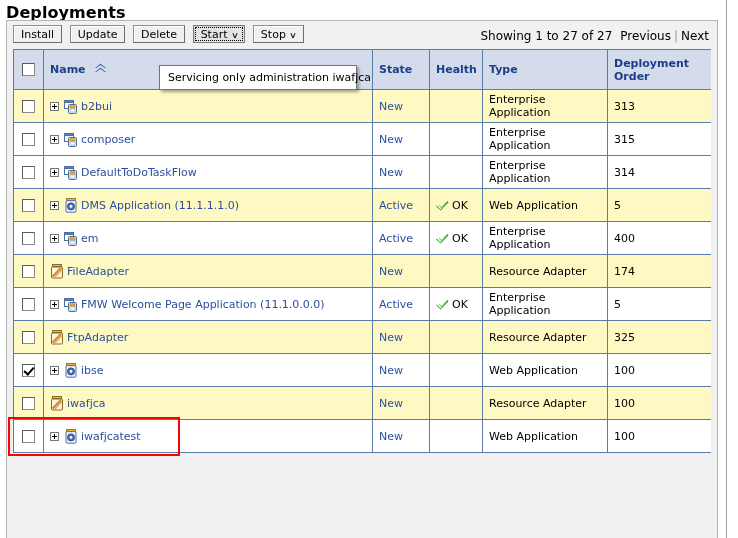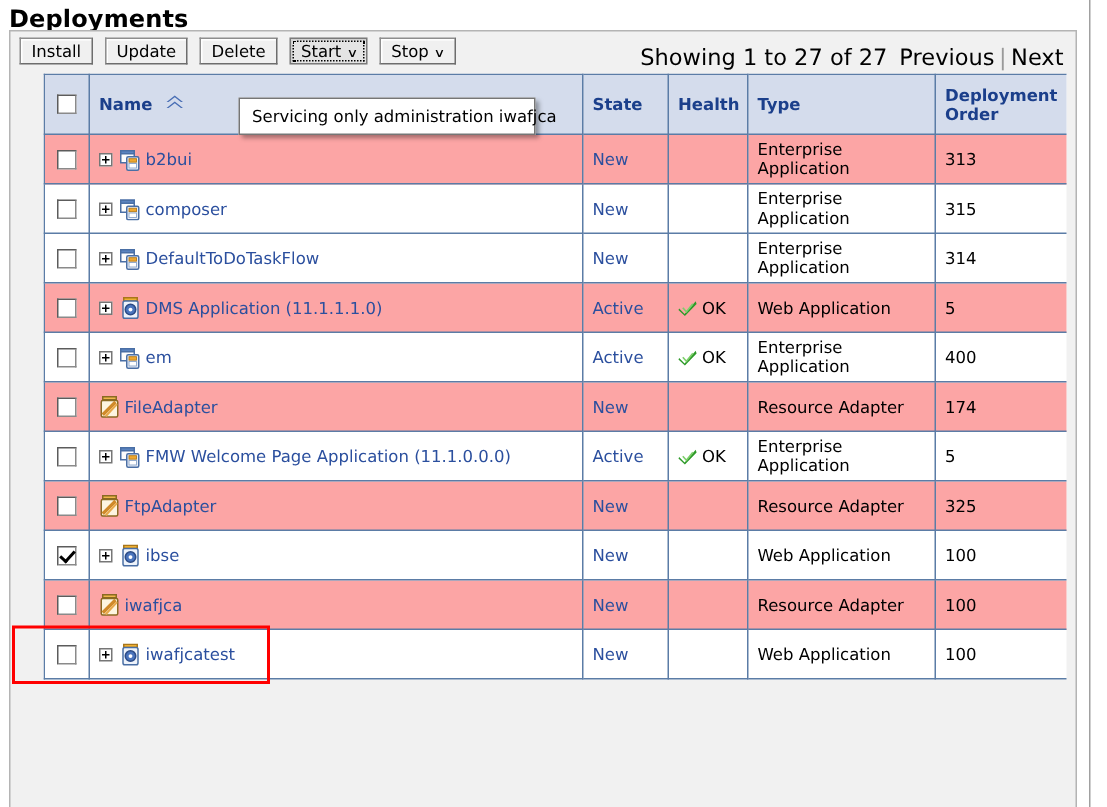--- a/index.html
+++ b/index.html
@@ -88,21 +88,21 @@
     border: 1px solid #7a7a7a;
     box-shadow: inset 1px 1px 0 #d2d2d2;
     outline: 1px dotted #000;
     outline-offset: -3px;
   }
 
   #pager {
     position: absolute;
     right: 8px;
     top: 8px;
-    font-size: 15px;
+    font-size: 12px;
     color: #000;
     white-space: nowrap;
   }
   #pager .plink {
     color: #000;
     text-decoration: none;
     cursor: pointer;
   }
   #pager .sep {
     color: #9a9a9a;
@@ -131,21 +131,20 @@
   .menu-item.hover { background: #d6dff0; }
 
   
   #grid-wrap {
     position: absolute;
     left: 6px;
     right: 6px;
     top: 28px;
     bottom: 0;
     overflow: hidden;
-    margin-left: 16px;
   }
   table.grid {
     border-collapse: collapse;
     width: 700px;
     table-layout: fixed;
     background: #ffffff;
   }
   table.grid th, table.grid td {
     border: 1px solid #5b7ca6;
     padding: 0;
@@ -166,21 +165,21 @@
     text-align: center;
     padding: 0;
   }
   table.grid tbody td {
     height: 33px;
     font-size: 11px;
     padding: 3px 6px;
     line-height: 13px;
     color: #000;
   }
-  table.grid tbody tr.alt td { background: #fca5a5; }
+  table.grid tbody tr.alt td { background: #fef9c3; }
   table.grid tbody tr td.c-check { text-align: center; padding: 0; }
 
   
   col.w-check { width: 30px; }
   col.w-name  { width: 329px; }
   col.w-state { width: 57px; }
   col.w-health{ width: 53px; }
   col.w-type  { width: 125px; }
   col.w-order { width: 106px; }
 

